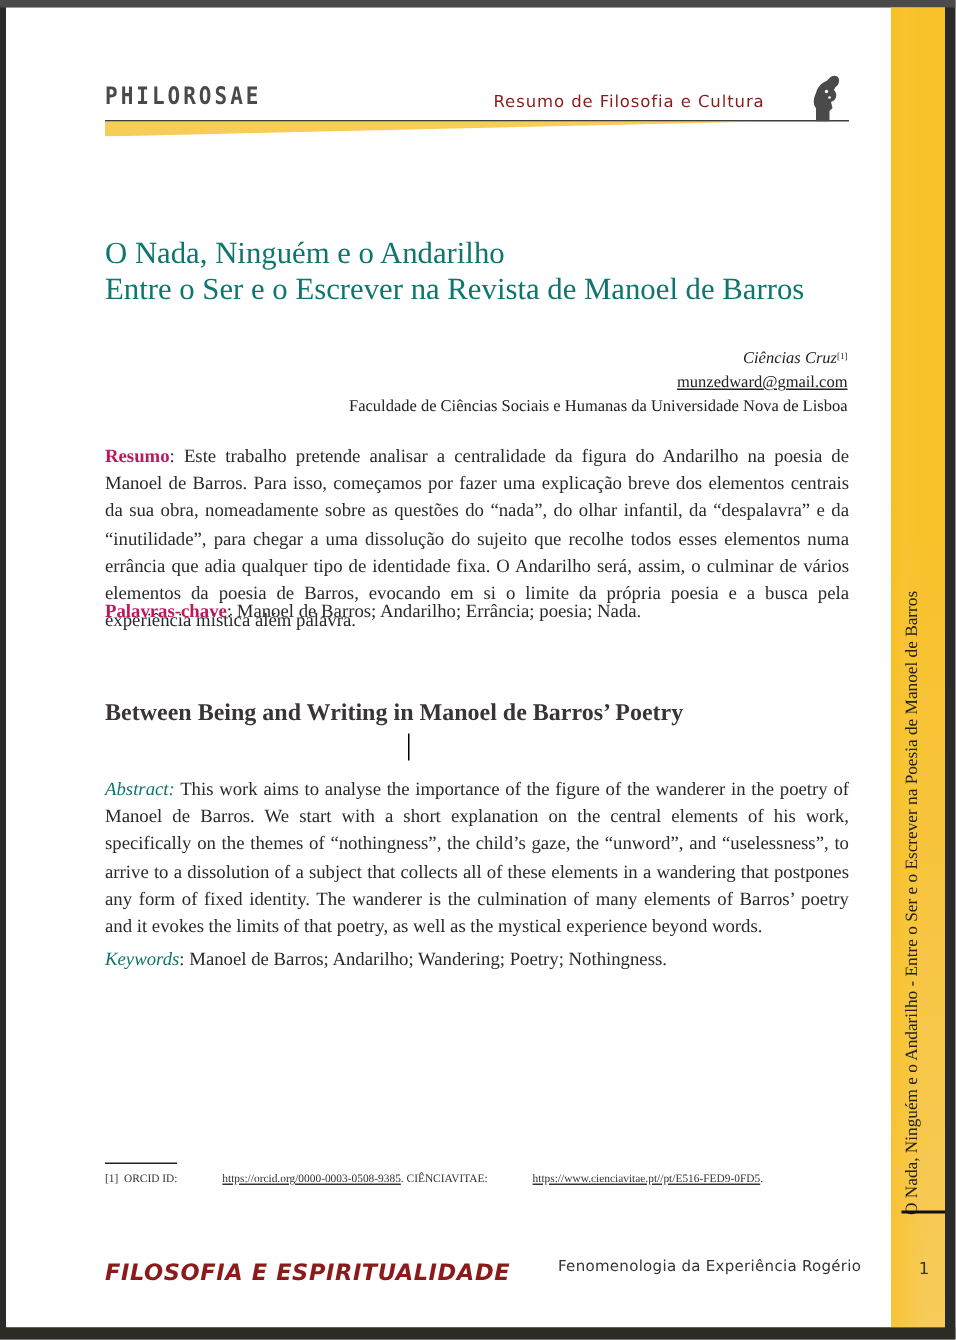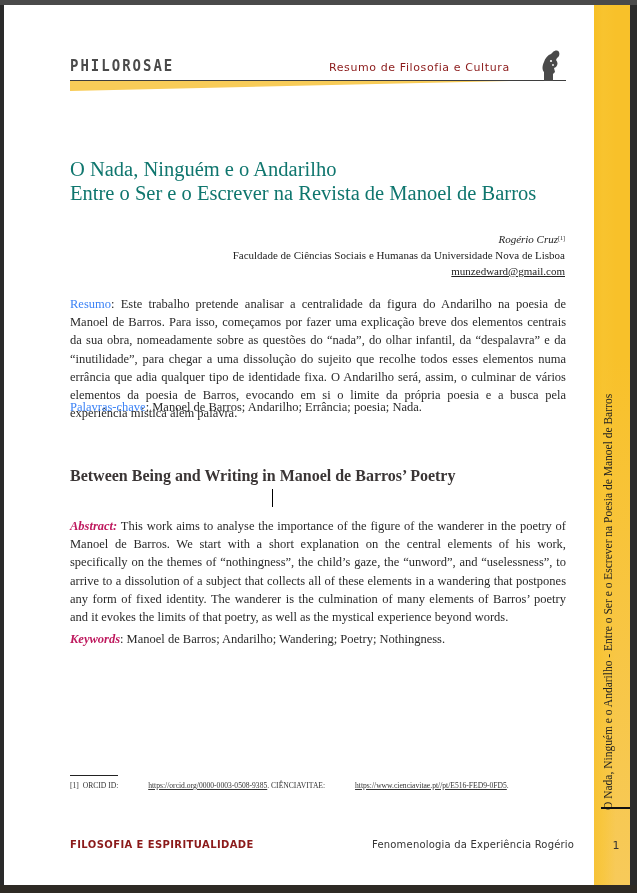--- a/index.html
+++ b/index.html
@@ -54,30 +54,30 @@
   .pt-title { position: absolute; left: 66px; top: 152px; color: #0f766e; font-size: 20.5px; line-height: 24px; white-space: nowrap; }
   .author-block { position: absolute; right: 65px; top: 226px; text-align: right; font-size: 11px; line-height: 16px; color: #222; }
   .author-name { font-style: italic; }
   .author-name sup { font-size: 6px; font-style: normal; vertical-align: top; position: relative; top: -1px; }
   .email { text-decoration: underline; color: #222; }
 
   .para {
     position: absolute; left: 66px; width: 496px; font-size: 12.5px; line-height: 18.2px;
     color: #2a2a2a; text-align: justify;
   }
-  .para b, .para .lbl { font-weight: normal; color: #3b82f6; }
+  .para b, .para .lbl { font-weight: bold; color: #be185d; }
   .en-title { position: absolute; left: 66px; top: 460px; font-size: 16px; line-height: 22px; font-weight: bold; color: #3a3535; white-space: nowrap; }
   .caret { position: absolute; left: 268px; top: 484px; width: 1px; height: 18px; background: #000; }
-  .ital-lbl { font-weight: bold; font-style: italic; color: #be185d; }
+  .ital-lbl { font-weight: normal; font-style: italic; color: #0f766e; }
 
   .fn-rule { position: absolute; left: 66px; top: 770px; width: 48px; height: 1px; background: #222; }
   .footnote { position: absolute; left: 66px; top: 776px; font-size: 7.6px; color: #333; white-space: nowrap; }
   .footnote a { color: #333; text-decoration: underline; padding-left: 28px; }
 
-  .foot-left { position: absolute; left: 66px; top: 834px; font-family: "DejaVu Sans", sans-serif; font-size: 10px; font-weight: bold; letter-spacing: 0.4px; color: #8b1a1a; }
+  .foot-left { position: absolute; left: 66px; top: 834px; font-family: "DejaVu Sans", sans-serif; font-size: 15px; font-weight: bold; letter-spacing: 0.4px; color: #8b1a1a; font-style: italic; }
   .foot-right { position: absolute; left: 368px; top: 834px; font-family: "DejaVu Sans", sans-serif; font-size: 10px; letter-spacing: 0.2px; color: #333; }
 </style>
 </head>
 <body>
 
 <div class="topbar"></div>
 
 <div class="page">
 
   <div class="side-band">
@@ -96,23 +96,23 @@
     <circle cx="17" cy="13" r="1.1" fill="#fff"></circle>
     <circle cx="19" cy="17" r="0.9" fill="#fff"></circle>
   </svg>
 
   <div class="pt-title">
     <div>O Nada, Ninguém e o Andarilho</div>
     <div>Entre o Ser e o Escrever na Revista de Manoel de Barros</div>
   </div>
 
   <div class="author-block">
-    <div class="author-name"><span>Rogério Cruz</span><sup>[1]</sup></div>
+    <div class="author-name"><span>Ciências Cruz</span><sup>[1]</sup></div>
+    <div><span class="email">munzedward@gmail.com</span></div>
     <div>Faculdade de Ciências Sociais e Humanas da Universidade Nova de Lisboa</div>
-    <div><span class="email">munzedward@gmail.com</span></div>
   </div>
 
   <div class="para" style="top:290px;"><b>Resumo</b><span>: Este trabalho pretende analisar a centralidade da figura do Andarilho na poesia de Manoel de Barros. Para isso, começamos por fazer uma explicação breve dos elementos centrais da sua obra, nomeadamente sobre as questões do “nada”, do olhar infantil, da “despalavra” e da “inutilidade”, para chegar a uma dissolução do sujeito que recolhe todos esses elementos numa errância que adia qualquer tipo de identidade fixa. O Andarilho será, assim, o culminar de vários elementos da poesia de Barros, evocando em si o limite da própria poesia e a busca pela experiência mística além palavra.</span></div>
 
   <div class="para" style="top:393px;"><b>Palavras-chave</b><span>: Manoel de Barros; Andarilho; Errância; poesia; Nada.</span></div>
 
   <div class="en-title">
     <div>Between Being and Writing in Manoel de Barros’ Poetry</div>
   </div>
   <div class="caret"></div>

